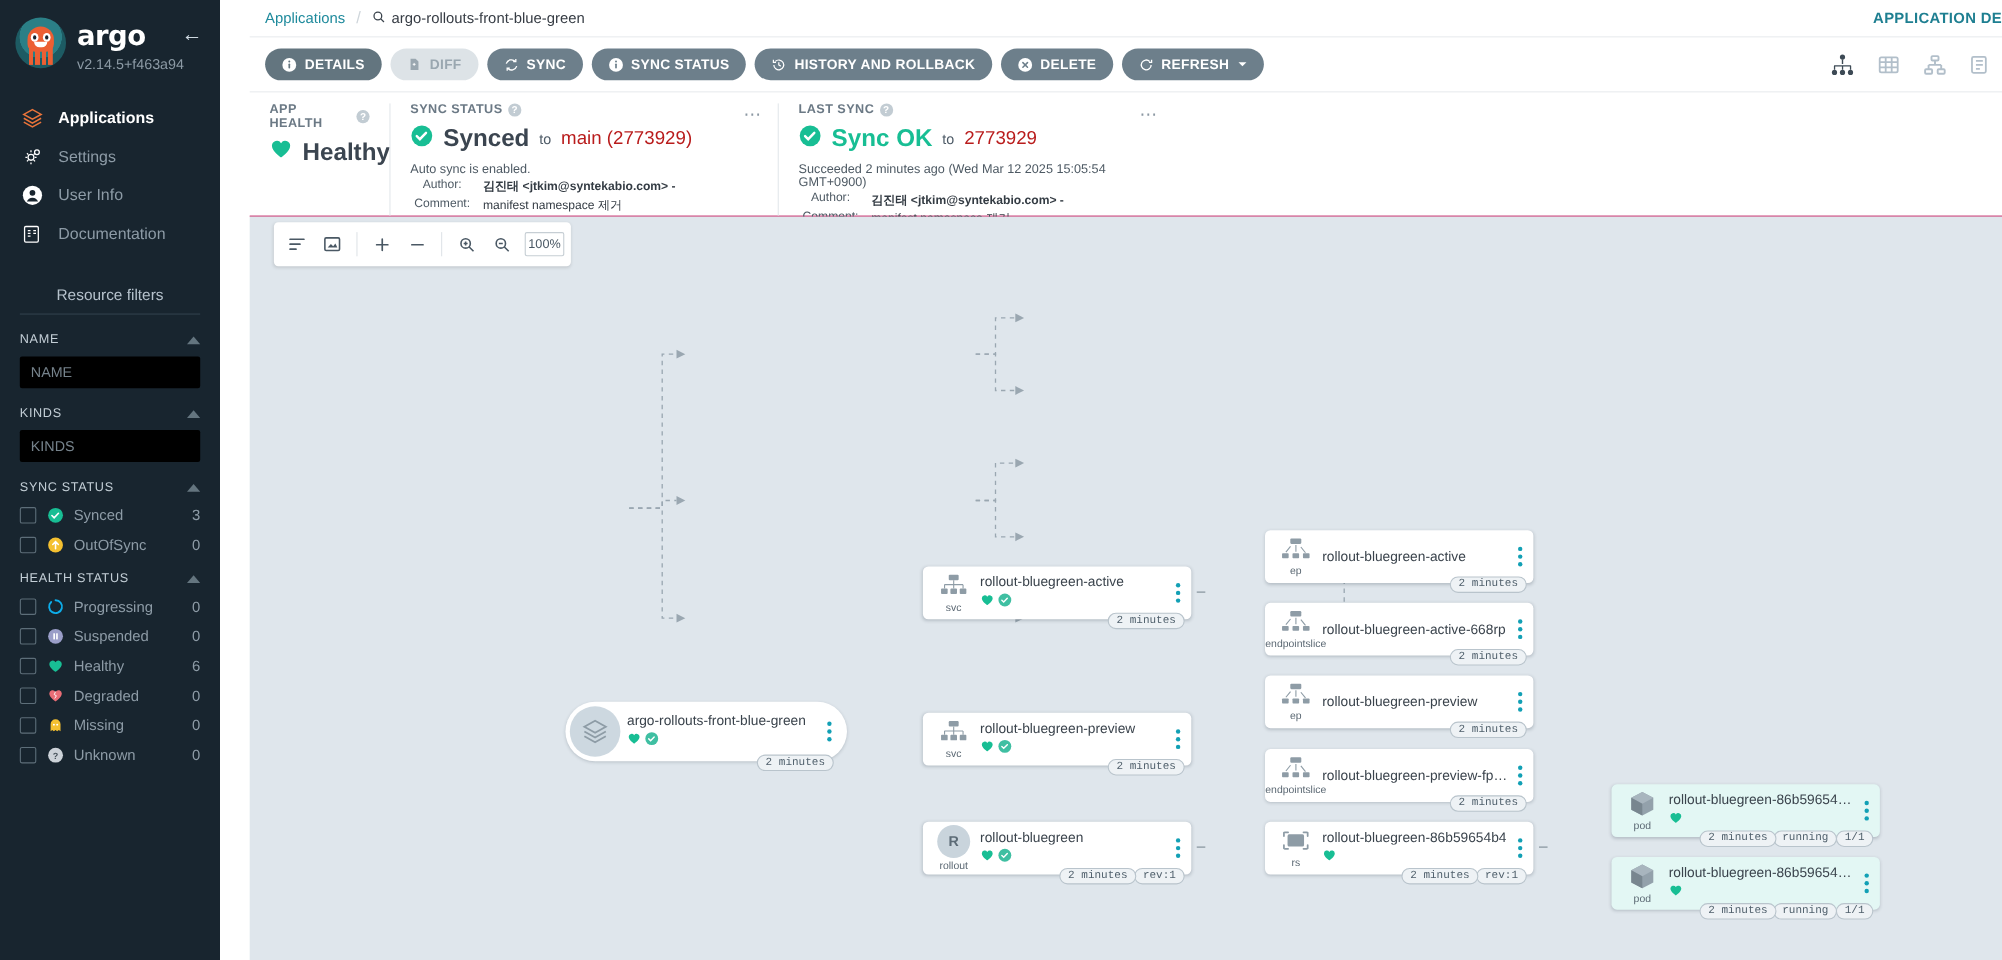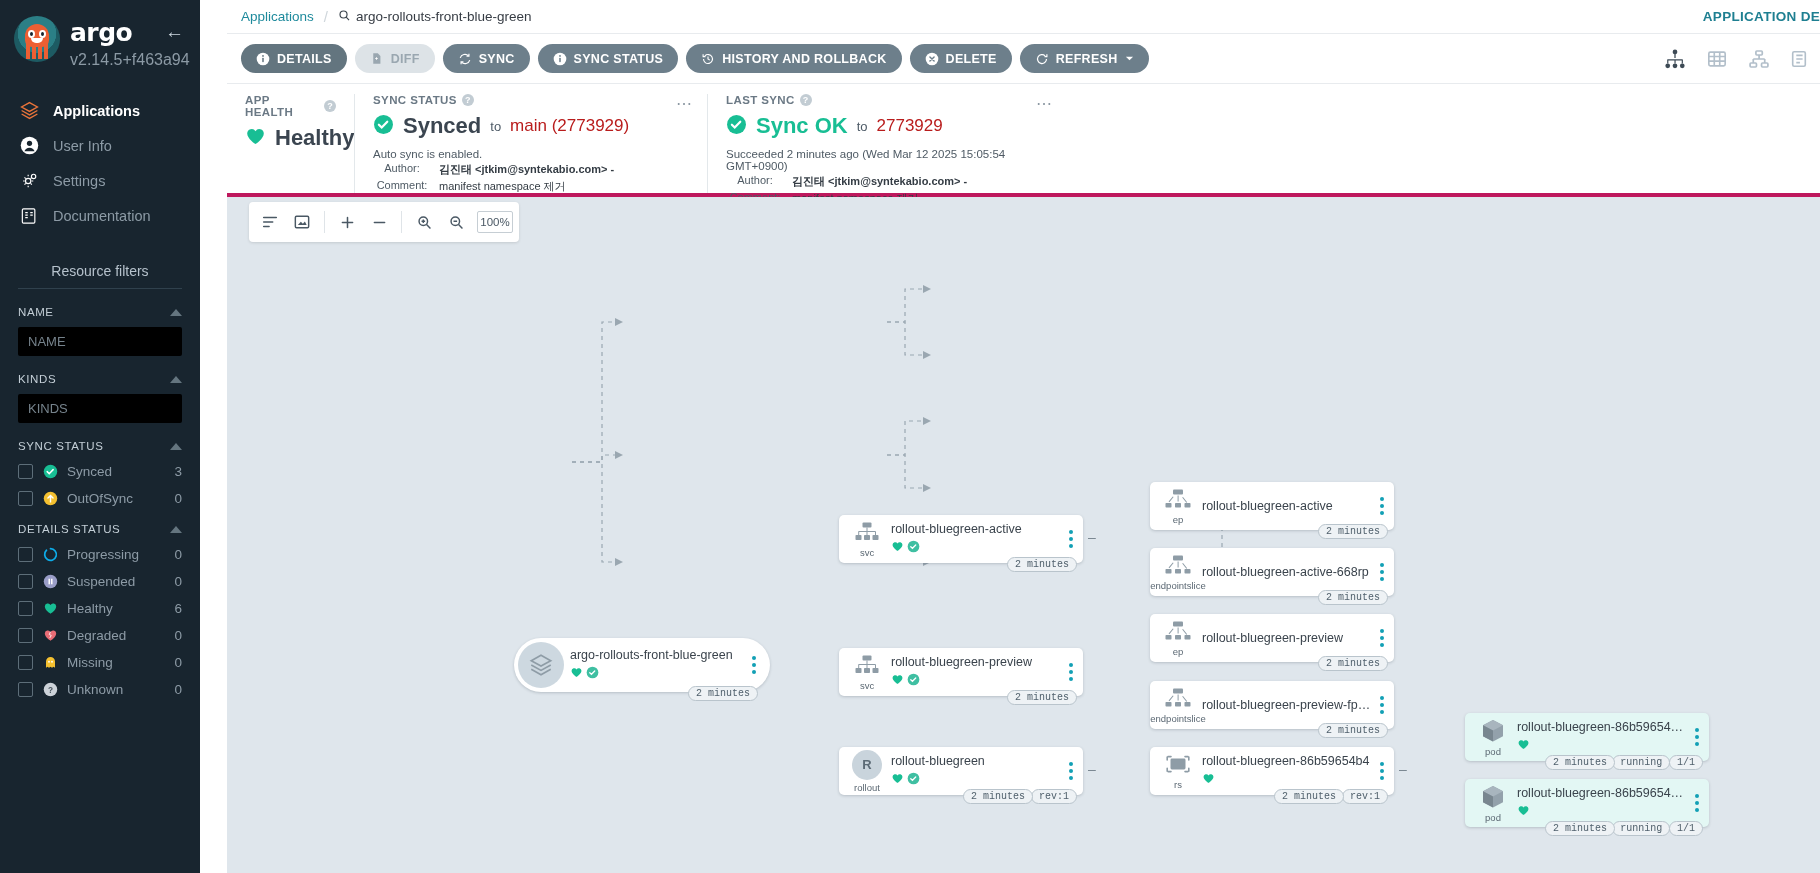--- a/index.html
+++ b/index.html
@@ -32,21 +32,21 @@
   }
   .octo-eyes { position: absolute; left: 14px; top: 14px; width: 18px; height: 8px; z-index: 3; }
   .octo-eyes i { position: absolute; width: 7px; height: 8px; background: #fff; border-radius: 50%; }
   .octo-eyes i:first-child { left: 0; }
   .octo-eyes i:last-child { right: 0; }
   .octo-eyes i::after { content: ""; position: absolute; left: 2px; top: 2px; width: 3px; height: 4px; background: #18252f; border-radius: 50%; }
   .octo-mouth { position: absolute; left: 17px; top: 22px; width: 12px; height: 5px; background: #fff; border-radius: 0 0 8px 8px; z-index: 3; }
 
   .brand-txt { margin-left: 10px; padding-top: 4px; }
   .brand-logo { font-size: 25px; font-weight: 700; color: #fff; letter-spacing: -0.5px; line-height: 1; font-family: "DejaVu Sans", sans-serif; }
-  .brand-ver { font-size: 16px; color: #8c9aa5; margin-top: 6px; }
+  .brand-ver { font-size: 13px; color: #8c9aa5; margin-top: 6px; }
   .collapse-arrow {
     position: absolute; right: 16px; top: 22px; color: #cdd8e0; font-size: 19px; line-height: 1;
     cursor: pointer; user-select: none;
   }
 
   .sb-nav { margin-top: 18px; }
   .sb-nav-item {
     display: flex; align-items: center; gap: 13px;
     height: 35px; padding: 0 18px; color: #8d9ba6; font-size: 14.5px; cursor: pointer;
   }
@@ -96,21 +96,21 @@
     border-radius: 15px; background: #6d7f8b; color: #fff; font-size: 12.5px;
     font-weight: 700; letter-spacing: .3px; cursor: pointer; white-space: nowrap;
   }
   .btn.dark { background: #63757f; }
   .btn.disabled { background: #dde3e7; color: #9aa7b0; }
   .btn .bico { display: flex; align-items: center; justify-content: center; width: 14px; height: 14px; }
   .view-icons { position: absolute; right: 12px; display: flex; align-items: center; gap: 20px; }
   .vico { cursor: pointer; display: flex; align-items: center; justify-content: center; }
 
   
-  .status-strip { height: 113px; flex: 0 0 113px; display: flex; padding: 10px 0 0 0; border-bottom: 4px solid #be185d; }
+  .status-strip { height: 113px; flex: 0 0 113px; display: flex; padding: 10px 0 0 0; border-bottom: 1px solid #be185d; }
   .sp { padding: 0 18px; position: relative; }
   .sp.divider { border-left: 1px solid #e3e8eb; }
   .sp-label { font-size: 11.5px; font-weight: 700; color: #6b7985; letter-spacing: .4px; display: flex; align-items: center; gap: 5px; }
   .qmark { width: 12px; height: 12px; border-radius: 50%; background: #c2ccd3; color: #fff; font-size: 9px; display: flex; align-items: center; justify-content: center; font-weight: 700; }
   .sp-main { display: flex; align-items: center; gap: 9px; margin-top: 7px; }
   .sp-big { font-size: 22px; font-weight: 700; color: #3b4550; }
   .sp-big.green { color: #18be94; }
   .sp-to { font-size: 13px; color: #4d5a66; }
   .sp-rev { color: #b91c1c; font-size: 17px; }
   .sp-sub { font-size: 11.5px; color: #4e5a64; margin-top: 9px; }
@@ -194,37 +194,37 @@
           <svg width="21" height="21" viewBox="0 0 24 24" fill="none" stroke="#e9743a" stroke-width="1.6">
             <polygon points="12,3 21,8 12,13 3,8"></polygon>
               <polyline points="3,12 12,17 21,12"></polyline>
               <polyline points="3,16 12,21 21,16"></polyline>
           </svg>
         </span>
         <span>Applications</span>
       </div>
       <div class="sb-nav-item">
         <span class="ico">
-          <svg width="21" height="21" viewBox="0 0 24 24">
-              <circle cx="12" cy="12" r="10" fill="#fff"></circle>
-              <circle cx="12" cy="9.5" r="3" fill="#18252f"></circle>
-              <path d="M6.2 18.5a6.2 6.2 0 0 1 11.6 0z" fill="#18252f"></path>
-            </svg>
-        </span>
-        <span>User Info</span>
-      </div>
-      <div class="sb-nav-item">
-        <span class="ico">
           <svg width="20" height="20" viewBox="0 0 24 24" fill="none" stroke="#fff" stroke-width="1.4">
             <circle cx="11" cy="12" r="3.2"></circle>
             <path d="M11 4.4v2M11 17.6v2M4.9 12h2M15.1 12h2M6.6 7.6l1.5 1.5M13.9 14.9l1.5 1.5M15.4 7.6l-1.5 1.5M8.1 14.9l-1.5 1.5"></path>
             <circle cx="17.5" cy="6.5" r="2.6"></circle>
           </svg>
         </span>
         <span>Settings</span>
+      </div>
+      <div class="sb-nav-item">
+        <span class="ico">
+          <svg width="21" height="21" viewBox="0 0 24 24">
+              <circle cx="12" cy="12" r="10" fill="#fff"></circle>
+              <circle cx="12" cy="9.5" r="3" fill="#18252f"></circle>
+              <path d="M6.2 18.5a6.2 6.2 0 0 1 11.6 0z" fill="#18252f"></path>
+            </svg>
+        </span>
+        <span>User Info</span>
       </div>
       <div class="sb-nav-item">
         <span class="ico">
           <svg width="20" height="20" viewBox="0 0 24 24" fill="none" stroke="#fff" stroke-width="1.4">
             <rect x="4" y="3.5" width="15" height="17" rx="1.4"></rect>
             <path d="M7.5 8h3M7.5 11h3M7.5 14h3M13.5 8h3M13.5 11h3"></path>
           </svg>
         </span>
         <span>Documentation</span>
       </div>
@@ -266,21 +266,21 @@
           <svg width="15" height="15" viewBox="0 0 20 20">
               <circle cx="10" cy="10" r="9" fill="#f4c030"></circle>
               <path d="M10 14.5V6.2M6.6 9.3L10 5.9l3.4 3.4" stroke="#fff" stroke-width="1.9" fill="none" stroke-linecap="round"></path>
             </svg>
         </span>
         <span class="flt-lbl">OutOfSync</span>
         <span class="flt-cnt">0</span>
       </div>
 
       <div class="flt-head">
-        <span>DETAILS STATUS</span>
+        <span>HEALTH STATUS</span>
         <span class="caret-up"></span>
       </div>
       <div class="flt-row">
         <span class="cbx"></span>
         <span class="st">
           <svg width="15" height="15" viewBox="0 0 20 20">
               <path d="M10 2.2a7.8 7.8 0 1 1-5.3 2.1" stroke="#0dadea" stroke-width="2.3" fill="none" stroke-linecap="round"></path>
             </svg>
         </span>
         <span class="flt-lbl">Progressing</span>

